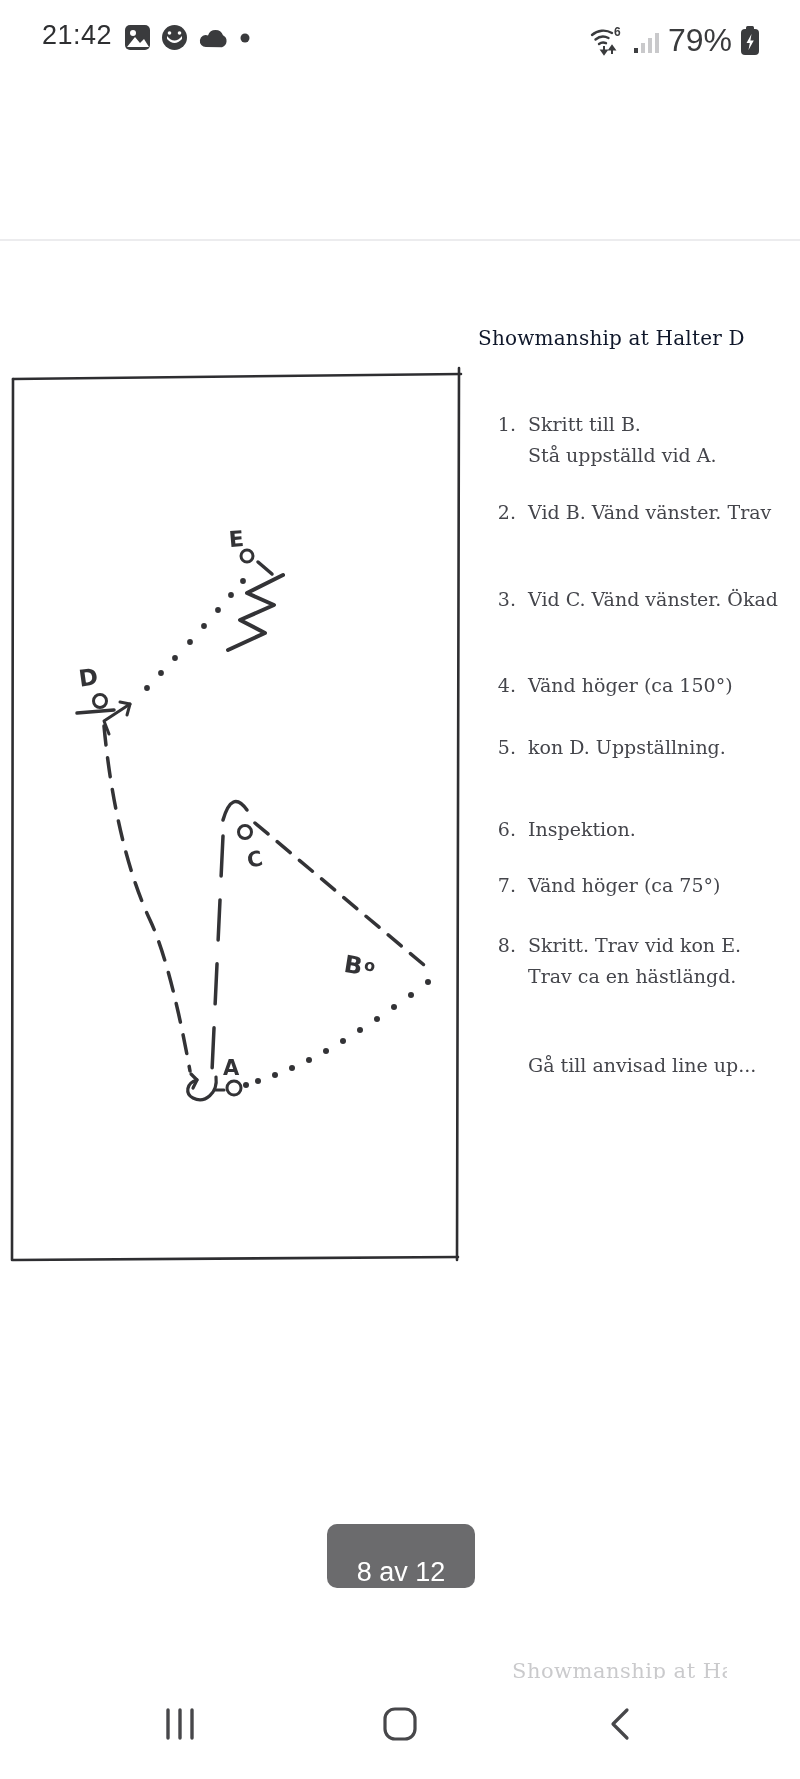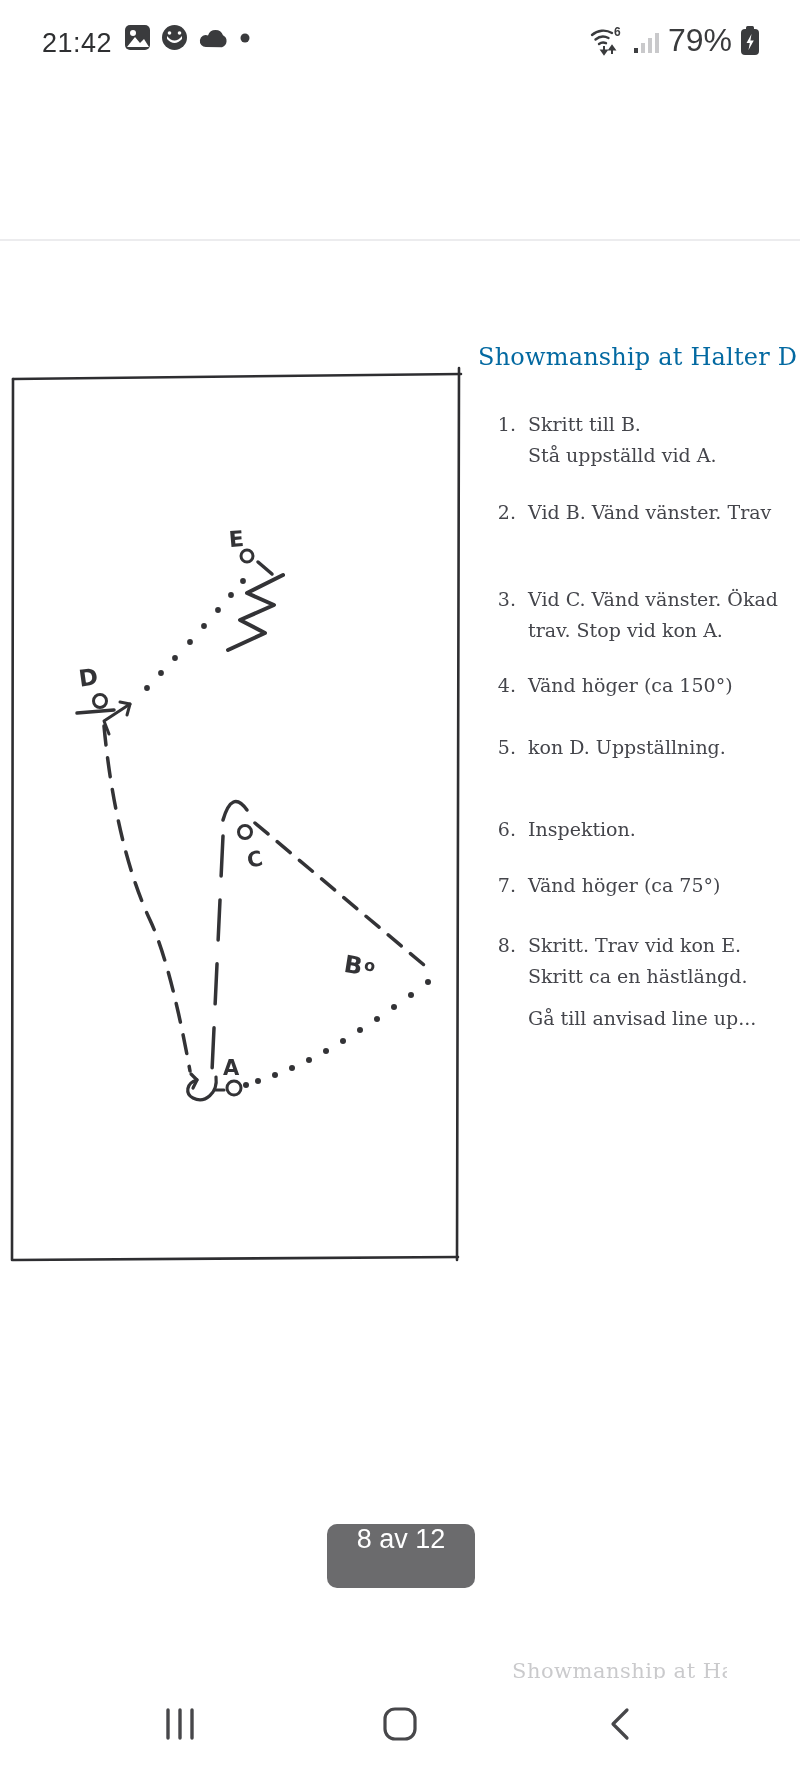--- a/index.html
+++ b/index.html
@@ -1,48 +1,48 @@
 <!DOCTYPE html>
 <html><head>
 <meta charset="utf-8">
 <style>
   html,body{margin:0;padding:0;background:#fff;}
   .screen{position:relative;width:800px;height:1779px;background:#ffffff;overflow:hidden;
           font-family:"Liberation Sans",sans-serif;}
 
   
   .status-bar{position:absolute;left:0;top:0;width:100%;height:56px;}
-  .sb-time{position:absolute;left:42px;top:28px;font-size:27px;color:#2e2f31;letter-spacing:.5px;}
+  .sb-time{position:absolute;left:42px;top:20px;font-size:27px;color:#2e2f31;letter-spacing:.5px;}
   .sb-notifs{position:absolute;left:124px;top:24px;display:flex;align-items:center;gap:10px;}
   .sb-right{position:absolute;right:40px;top:22px;display:flex;align-items:center;gap:8px;}
   .sb-pct{font-size:32px;color:#3a3b3d;}
 
   
   .page-sep{position:absolute;left:0;top:239px;width:100%;height:2px;background:#ececee;}
 
   
   .doc{position:absolute;left:0;top:240px;width:800px;height:1380px;
        font-family:"DejaVu Serif","Liberation Serif",serif;color:#44454b;}
   .arena{position:absolute;left:9px;top:131px;width:464px;height:895px;}
-  .doc-title{position:absolute;left:478px;top:86px;width:300px;font-size:24px;
-             letter-spacing:.2px;color:#0369a1;white-space:nowrap;margin-top:17px;}
+  .doc-title{position:absolute;left:478px;top:86px;width:300px;font-size:20px;
+             letter-spacing:.2px;color:#0f172a;white-space:nowrap;}
   .step{position:absolute;left:484px;display:flex;gap:12px;font-size:19px;line-height:31px;}
   .step-num{width:32px;text-align:right;flex:0 0 auto;}
   .step-lines div{white-space:nowrap;}
   .s1{top:169px}.s2{top:257px}.s3{top:344px}.s4{top:430px}
   .s5{top:492px}.s6{top:574px}.s7{top:630px}.s8{top:690px}
-  .closing{position:absolute;left:528px;top:763px;font-size:19px;line-height:31px;white-space:nowrap;}
+  .closing{position:absolute;left:528px;top:810px;font-size:19px;line-height:31px;white-space:nowrap;}
 
   .peek{position:absolute;left:512px;top:1416px;width:215px;height:23px;overflow:hidden;
         font-size:21px;line-height:30px;color:#96969a;opacity:.5;white-space:nowrap;letter-spacing:.5px;}
 
   
   .page-badge{position:absolute;left:327px;top:1524px;width:148px;height:64px;
               background:rgba(96,96,98,.93);border-radius:10px;display:flex;
-              align-items:flex-start;justify-content:center;color:#fff;font-size:27px;}
+              align-items:flex-end;justify-content:center;color:#fff;font-size:27px;}
 
   .nav-bar{position:absolute;left:0;top:1688px;width:100%;height:70px;background:#fff;}
   .nav-btn{position:absolute;top:14px;width:44px;height:44px;display:flex;
            align-items:center;justify-content:center;}
   .nav-recents{left:158px;}
   .nav-home{left:378px;}
   .nav-back{left:598px;}
 
   svg{display:block;}
 </style>
@@ -210,21 +210,20 @@
     <div class="step s2">
       <div class="step-num">2.</div>
       <div class="step-lines">
           <div>Vid B. Vänd vänster. Trav</div>
         </div>
     </div>
     <div class="step s3">
       <div class="step-num">3.</div>
       <div class="step-lines">
           <div>Vid C. Vänd vänster. Ökad</div>
-          <div>trav. Stop vid kon A.</div>
         </div>
     </div>
     <div class="step s4">
       <div class="step-num">4.</div>
       <div class="step-lines">
           <div>Vänd höger (ca 150°)</div>
         </div>
     </div>
     <div class="step s5">
       <div class="step-num">5.</div>
@@ -241,21 +240,21 @@
     <div class="step s7">
       <div class="step-num">7.</div>
       <div class="step-lines">
           <div>Vänd höger (ca 75°)</div>
         </div>
     </div>
     <div class="step s8">
       <div class="step-num">8.</div>
       <div class="step-lines">
           <div>Skritt. Trav vid kon E.</div>
-          <div>Skritt ca en hästlängd.</div>
+          <div>Trav ca en hästlängd.</div>
         </div>
     </div>
 
     <div class="closing">Gå till anvisad line up...</div>
 
     <div class="peek">Showmanship at Halter</div>
   </div>
 
   <div class="page-badge">
     <span>8 av 12</span>

